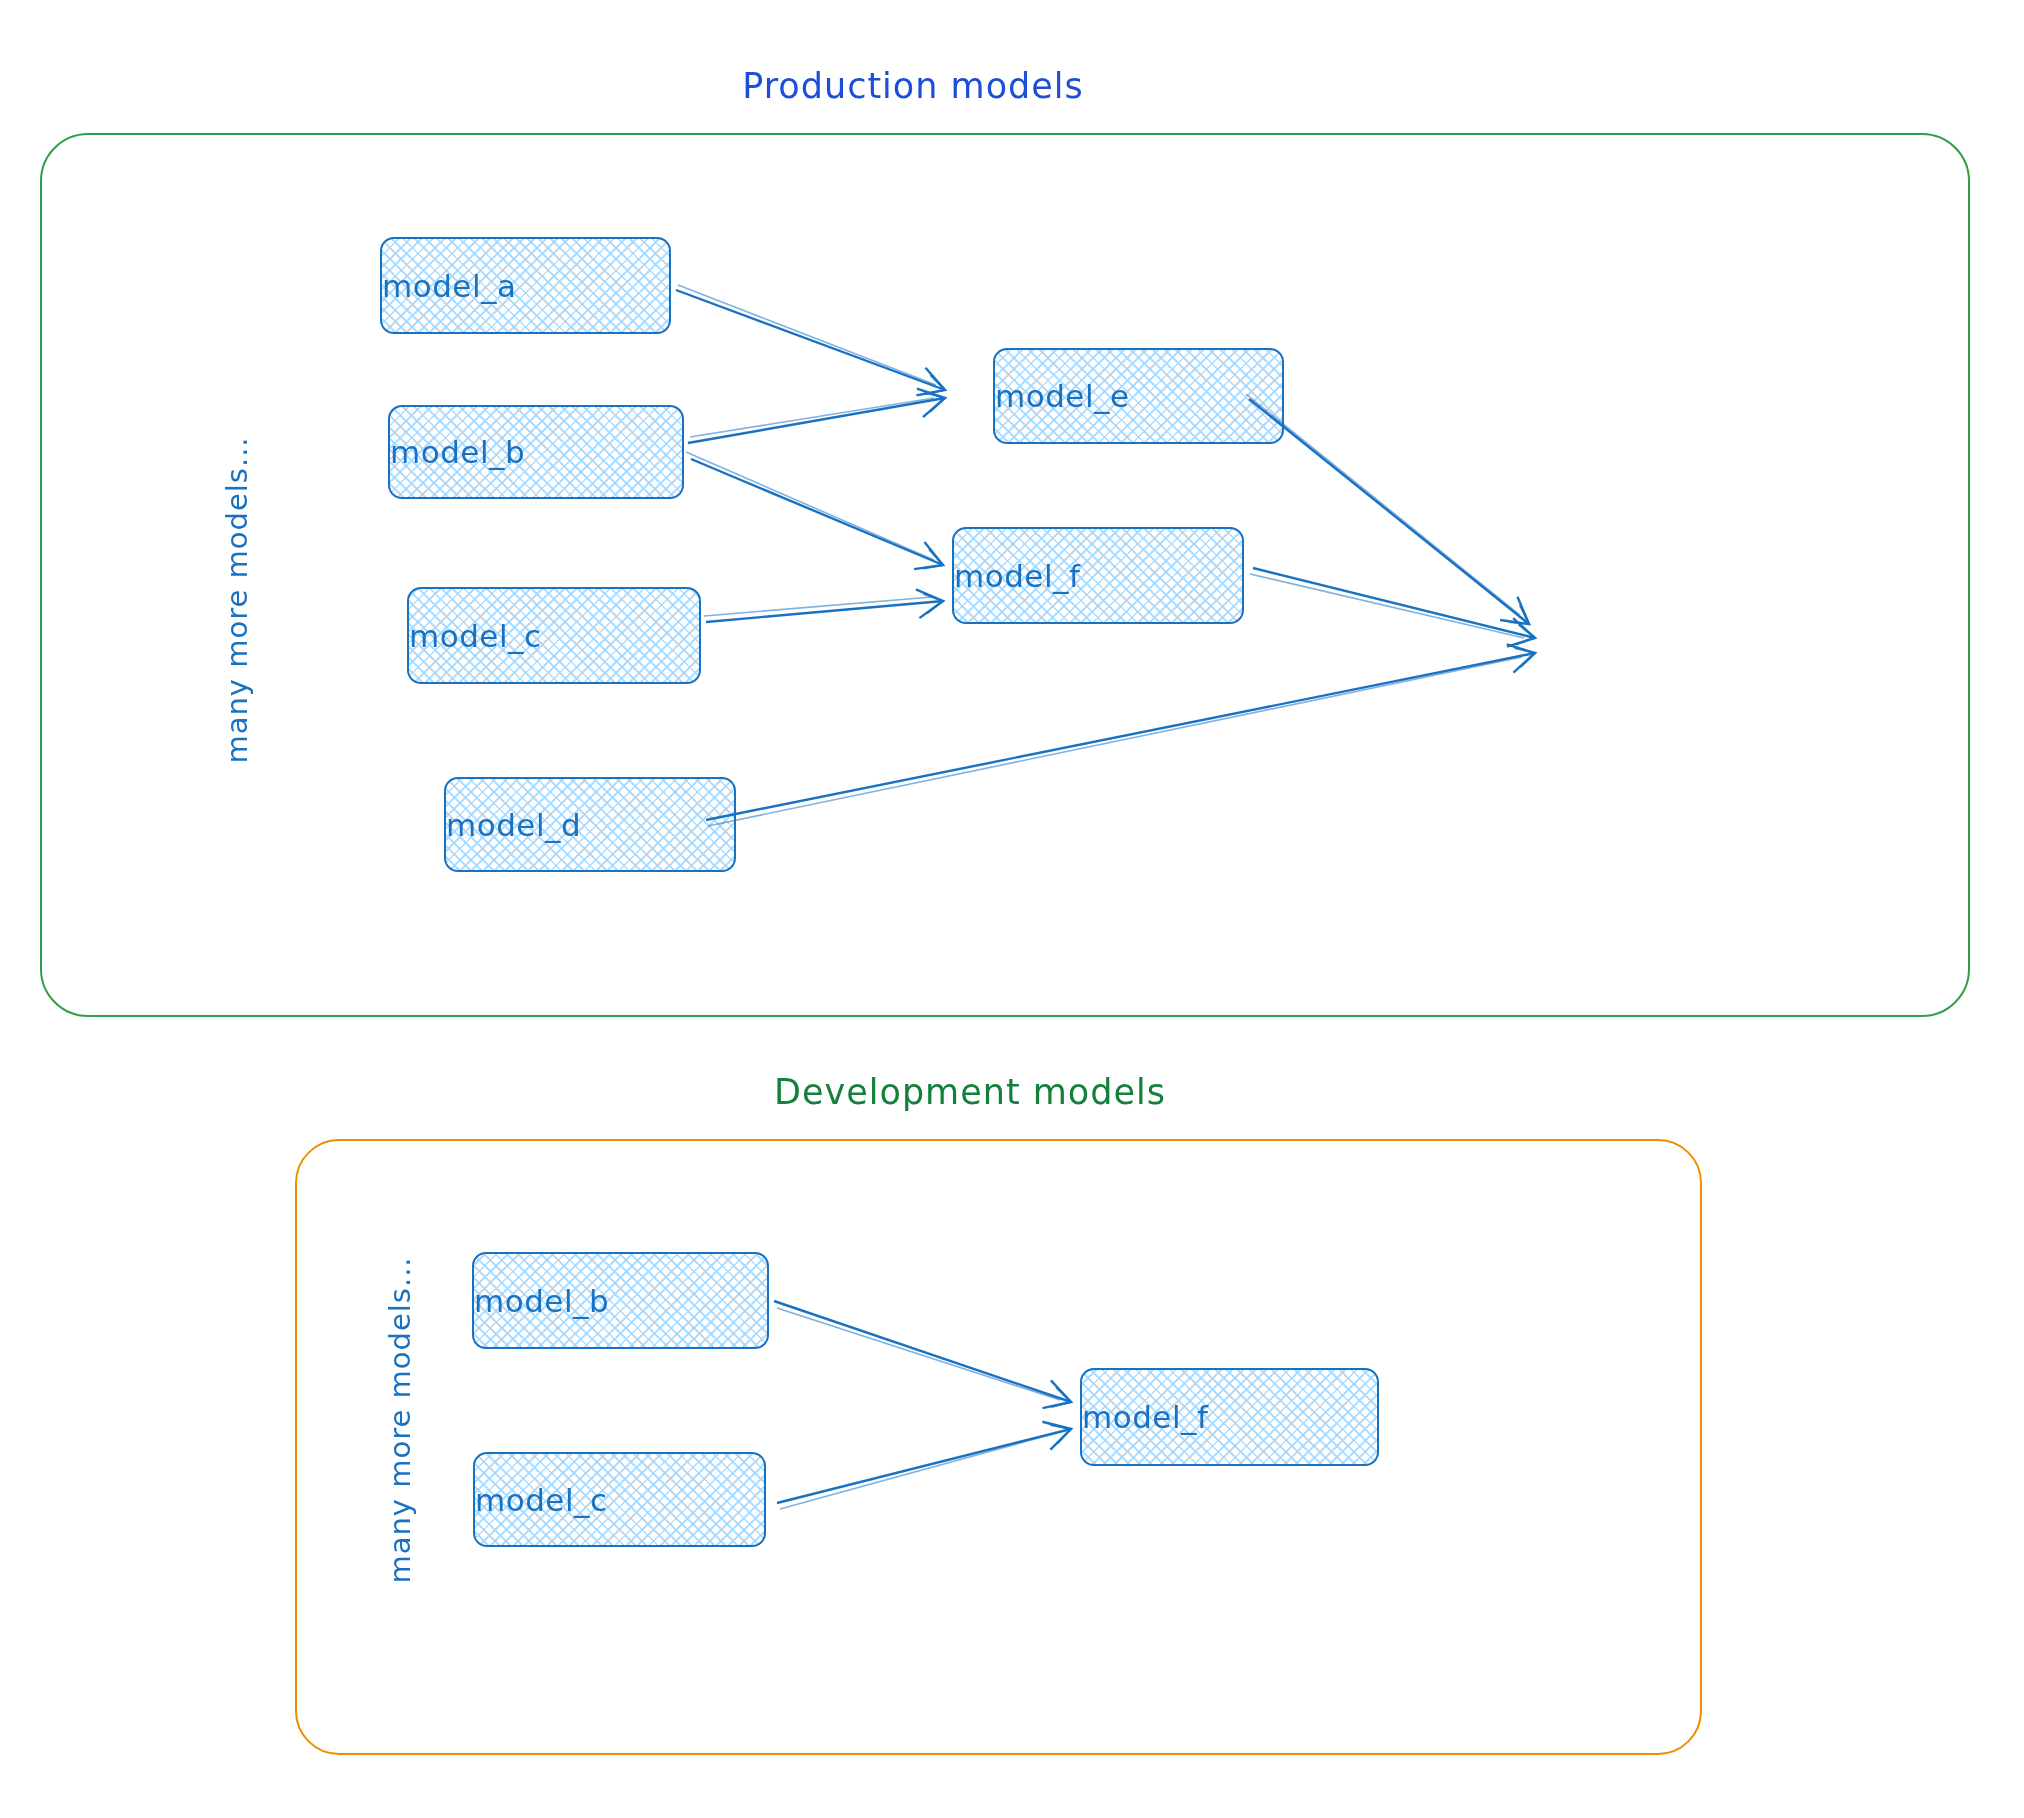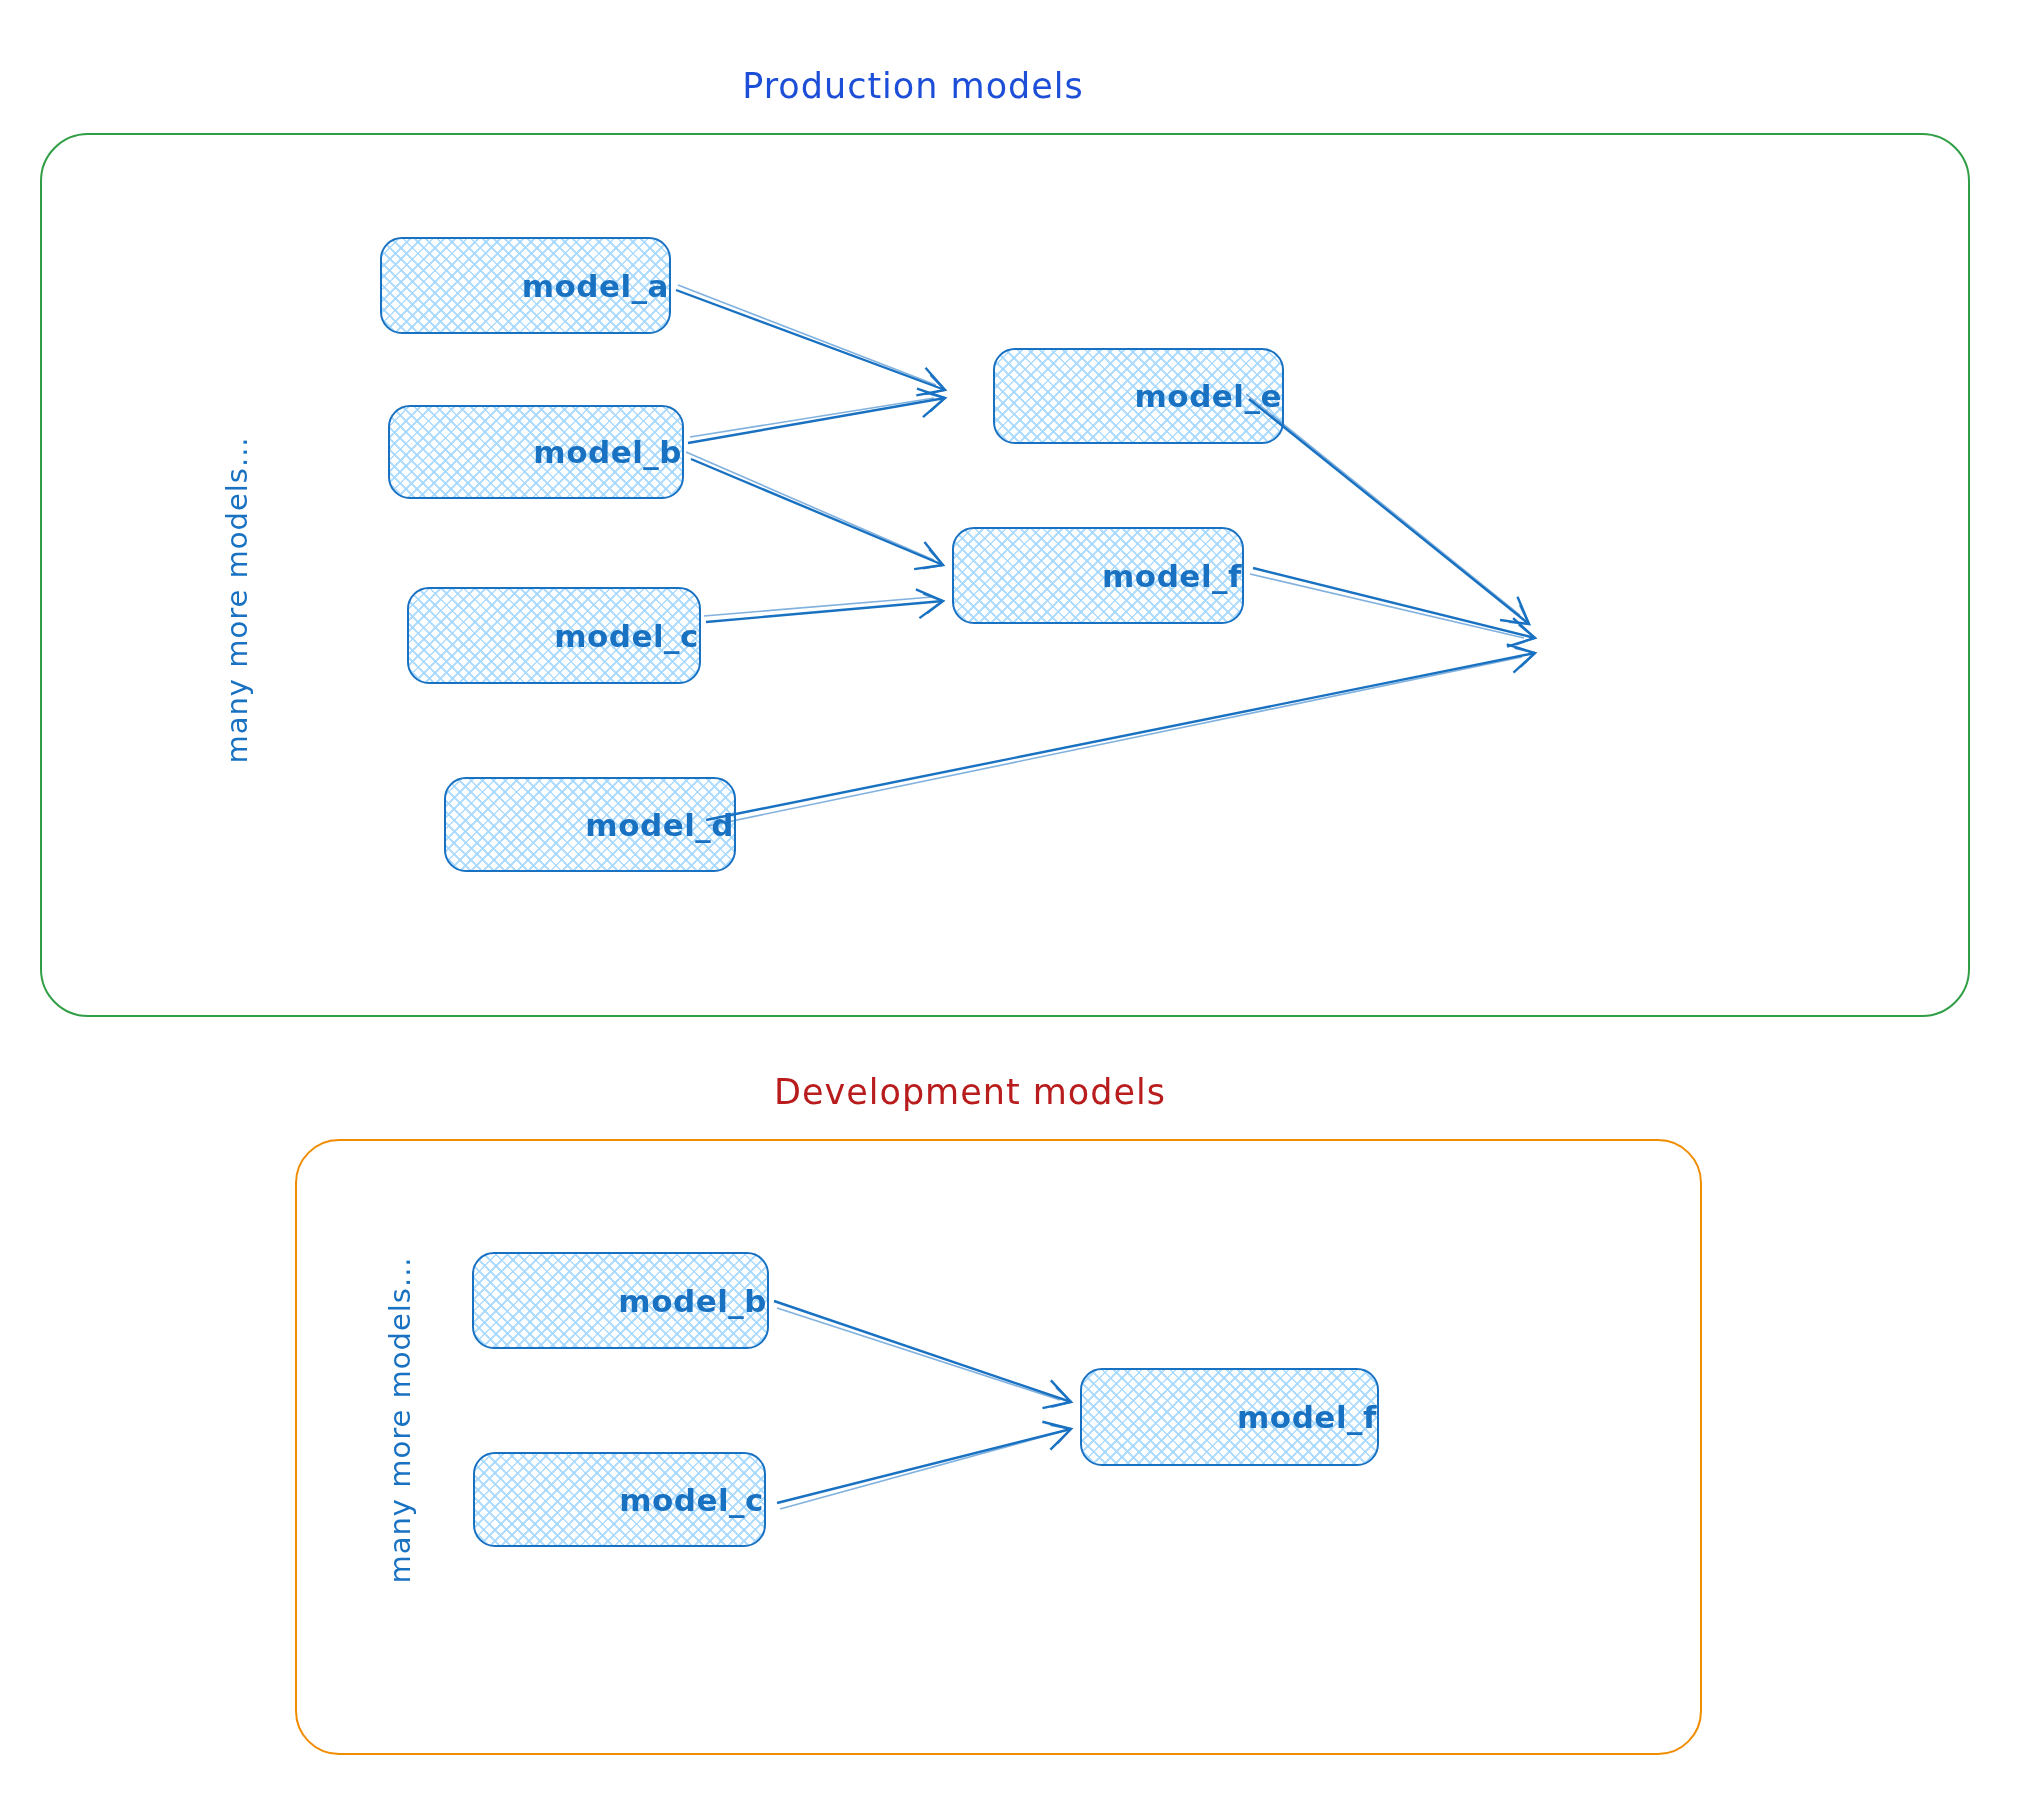--- a/index.html
+++ b/index.html
@@ -17,44 +17,43 @@
   }
   .section-title {
     position: absolute;
     transform: translateX(-50%);
     font-size: 35px;
     letter-spacing: 1px;
     white-space: nowrap;
     font-weight: 500;
   }
   .title-green { color: #1d4ed8; }
-  .title-orange { color: #b91c1c; }
+  .title-orange { color: #15803d; }
   .frame {
     position: absolute;
     border: 2px solid;
     border-radius: 48px;
     background: transparent;
   }
   .frame-green { border-color: #2f9e44; }
   .frame-orange { border-color: #f08c00; }
   .node {
     position: absolute;
     border: 2.4px solid #1971c2;
-    border-radius: 22px;
+    border-radius: 14px;
     display: flex;
     align-items: center;
-    justify-content: flex-end;
+    justify-content: flex-start;
     color: #1971c2;
     font-size: 31px;
     letter-spacing: 0.5px;
     background-color: #ffffff;
     background-image:
       repeating-linear-gradient(45deg,  rgba(165,216,255,0.85) 0px, rgba(165,216,255,0.85) 2px, transparent 2px, transparent 8px),
       repeating-linear-gradient(-45deg, rgba(165,216,255,0.85) 0px, rgba(165,216,255,0.85) 2px, transparent 2px, transparent 8px);
-    font-weight: bold;
   }
   .node span { pointer-events: none; }
   .side-label {
     position: absolute;
     transform: translate(-50%, -50%) rotate(-90deg);
     color: #1971c2;
     font-size: 29px;
     letter-spacing: 1px;
     white-space: nowrap;
   }

